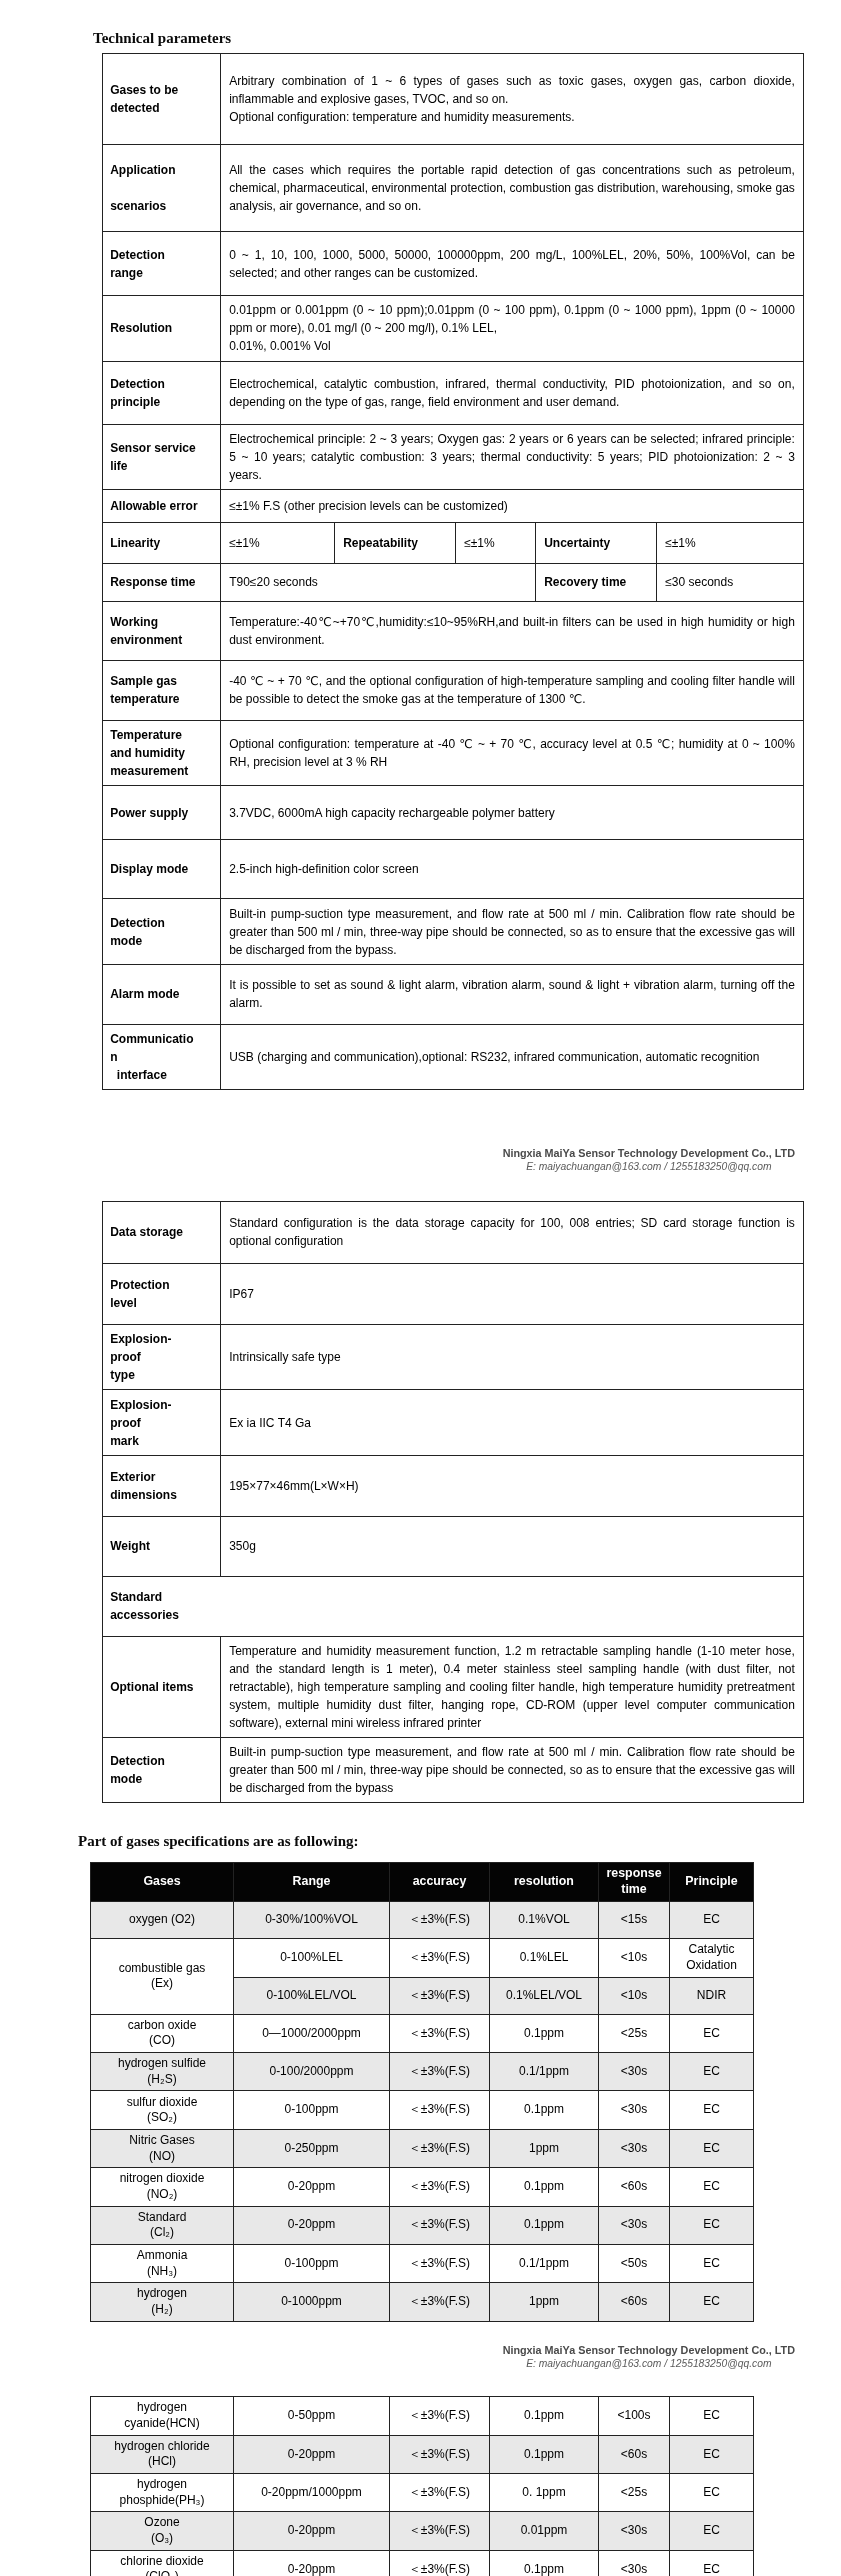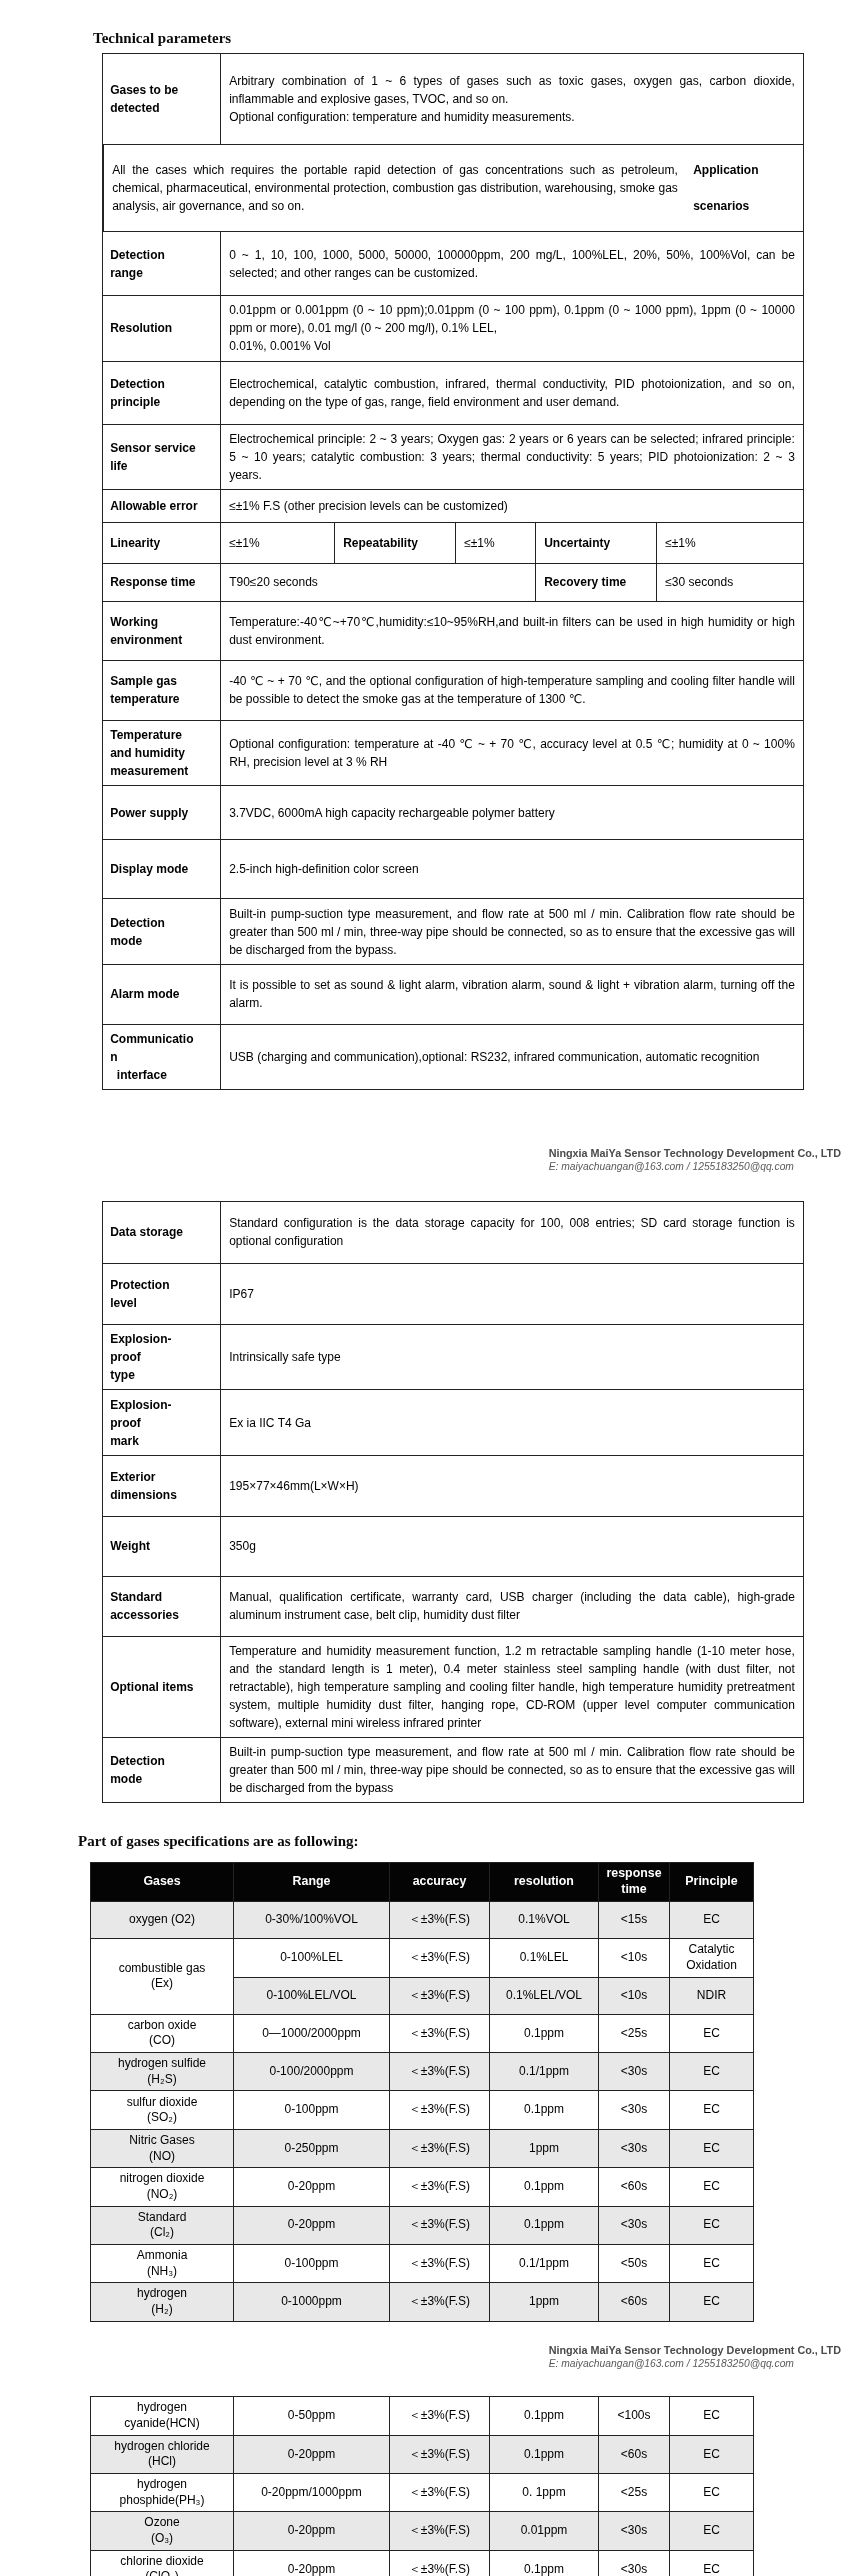--- a/index.html
+++ b/index.html
@@ -24,21 +24,21 @@
   .trow + .trow{border-top:1px solid #222;}
   .tcell{
     box-sizing:border-box;display:flex;align-items:center;
     font-size:12px;line-height:1.5;white-space:pre-line;
     padding:5.2px 8.2px;
   }
   .tlabel{flex:0 0 117px;font-weight:700;padding-left:7.2px;}
   .tvalue{flex:1 1 auto;border-left:1px solid #222;text-align:justify;}
   .sep{border-left:1px solid #222;}
   
-  .footer{width:fit-content;margin-left:auto;text-align:left;}
+  .footer{width:fit-content;margin-left:auto;margin-right:46px;text-align:center;}
   .footer .company{font-weight:700;font-size:10.8px;color:#4a4a4a;line-height:1.3;}
   .footer .email{font-size:10.3px;color:#5a5a5a;line-height:1.35;font-style:italic;}
   .footer1{margin-top:56px;margin-bottom:27px;}
   .footer2{margin-top:21.6px;margin-bottom:25px;}
   
   .gtable{
     border-collapse:collapse;margin-left:90px;width:663px;table-layout:fixed;
   }
   .gtable th{
     background:#040404;color:#fff;font-weight:700;font-size:12.4px;
@@ -62,24 +62,24 @@
 <div class="doc-title">Technical parameters</div>
 
 <div class="ttable">
   <div class="trow" style="min-height:90px">
     <div class="tcell tlabel">Gases to be
 detected</div>
     <div class="tcell tvalue">Arbitrary combination of 1 ~ 6 types of gases such as toxic gases, oxygen gas, carbon dioxide, inflammable and explosive gases, TVOC, and so on.
 Optional configuration: temperature and humidity measurements.</div>
   </div>
   <div class="trow" style="min-height:87px">
+    <div class="tcell tlabel">Application
+
+scenarios</div>
     <div class="tcell tvalue">All the cases which requires the portable rapid detection of gas concentrations such as petroleum, chemical, pharmaceutical, environmental protection, combustion gas distribution, warehousing, smoke gas analysis, air governance, and so on.</div>
-    <div class="tcell tlabel">Application
-
-scenarios</div>
   </div>
   <div class="trow" style="min-height:64px">
     <div class="tcell tlabel">Detection
 range</div>
     <div class="tcell tvalue">0 ~ 1, 10, 100, 1000, 5000, 50000, 100000ppm, 200 mg/L, 100%LEL, 20%, 50%, 100%Vol, can be selected; and other ranges can be customized.</div>
   </div>
   <div class="trow" style="min-height:63px">
     <div class="tcell tlabel">Resolution</div>
     <div class="tcell tvalue">0.01ppm or 0.001ppm (0 ~ 10 ppm);0.01ppm (0 ~ 100 ppm), 0.1ppm (0 ~ 1000 ppm), 1ppm (0 ~ 10000 ppm or more), 0.01 mg/l (0 ~ 200 mg/l), 0.1% LEL,
 0.01%, 0.001% Vol</div>
@@ -185,21 +185,20 @@
 dimensions</div>
     <div class="tcell tvalue">195×77×46mm(L×W×H)</div>
   </div>
   <div class="trow" style="min-height:60px">
     <div class="tcell tlabel">Weight</div>
     <div class="tcell tvalue">350g</div>
   </div>
   <div class="trow" style="min-height:60px">
     <div class="tcell tlabel">Standard
 accessories</div>
-    <div class="tcell tvalue">Manual, qualification certificate, warranty card, USB charger (including the data cable), high-grade aluminum instrument case, belt clip, humidity dust filter</div>
   </div>
   <div class="trow" style="min-height:98px">
     <div class="tcell tlabel">Optional items</div>
     <div class="tcell tvalue">Temperature and humidity measurement function, 1.2 m retractable sampling handle (1-10 meter hose, and the standard length is 1 meter), 0.4 meter stainless steel sampling handle (with dust filter, not retractable), high temperature sampling and cooling filter handle, high temperature humidity pretreatment system, multiple humidity dust filter, hanging rope, CD-ROM (upper level computer communication software), external mini wireless infrared printer</div>
   </div>
   <div class="trow" style="min-height:60px">
     <div class="tcell tlabel">Detection
 mode</div>
     <div class="tcell tvalue">Built-in pump-suction type measurement, and flow rate at 500 ml / min. Calibration flow rate should be greater than 500 ml / min, three-way pipe should be connected, so as to ensure that the excessive gas will be discharged from the bypass</div>
   </div>

